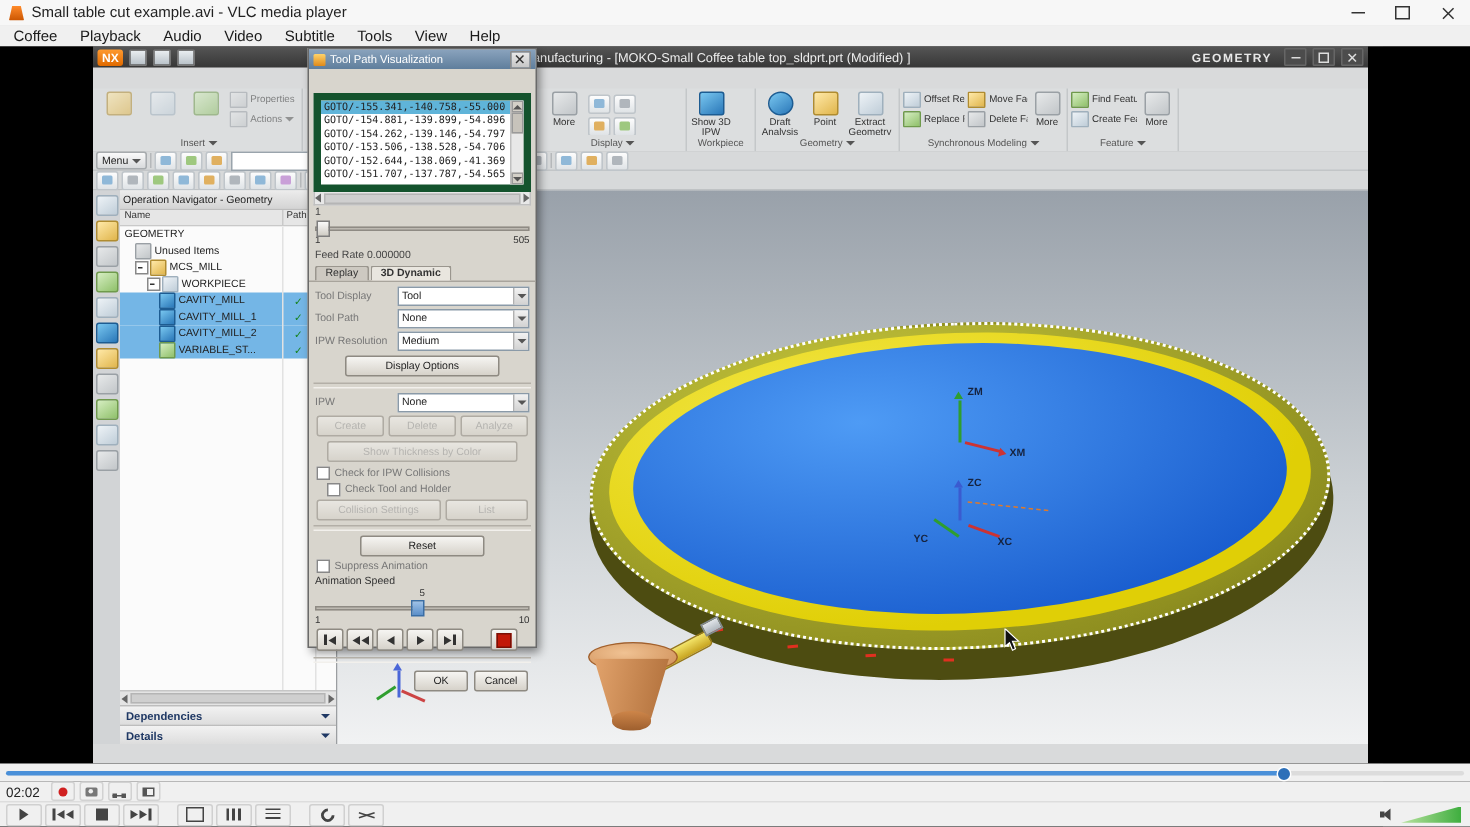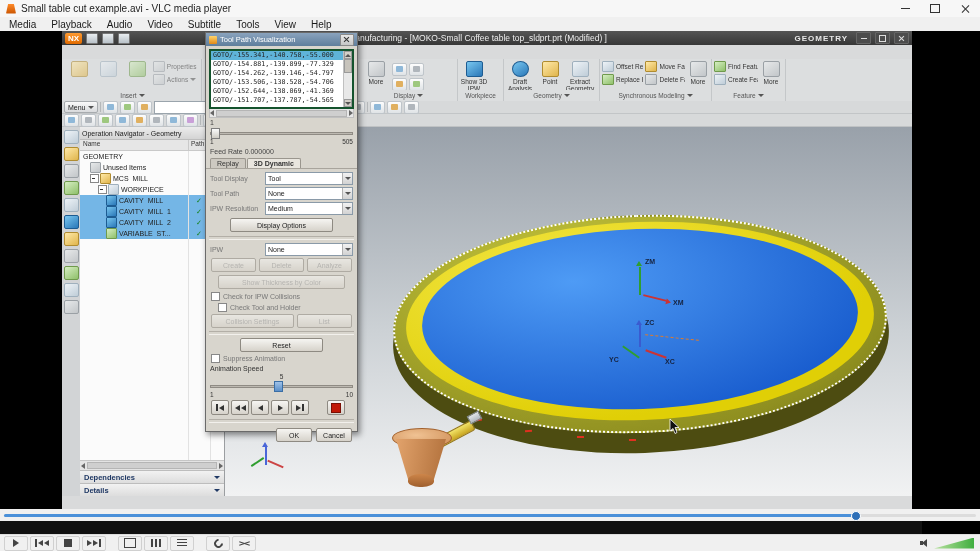--- a/index.html
+++ b/index.html
@@ -130,21 +130,21 @@
   #nxstat .s2{position:absolute;left:55%;font-size:7.5px}
   #nxstat .sbox{margin-left:auto;width:26px;height:8px;background:#fff;border:1px solid #aaa}
 
   
   #dlg{left:143px;top:1px;width:153px;height:400px;background:#d8d5cd;border:1px solid #6a6a6a;box-shadow:2px 3px 6px rgba(0,0,0,.45);font-size:7px;box-sizing:border-box}
   #dlg-t{height:13px;background:linear-gradient(#8aa3bd,#5f7e9c);color:#fff;display:flex;align-items:center;padding:0 3px;font-size:7.5px}
   .dlg-ico{width:8px;height:8px;background:linear-gradient(#ffd36a,#e08a1a);border-radius:1px;margin-right:3px}
   #dlg-x{margin-left:auto;width:12px;height:10px;background:linear-gradient(#e8e8e8,#c6c6c6);border:1px solid #8a8a8a;border-radius:1px;position:relative}
   #dlg-x::before,#dlg-x::after{content:"";position:absolute;left:5px;top:1px;width:1px;height:7px;background:#333}
   #dlg-x::before{transform:rotate(45deg)}#dlg-x::after{transform:rotate(-45deg)}
-  #glist{margin:3px 3px 0 3px;height:56px;background:#fff;border:2px solid #14532d;position:relative;overflow:hidden;font-family:"DejaVu Sans Mono",monospace;font-size:6.7px}
+  #glist{margin:16px 3px 0 3px;height:56px;background:#fff;border:5px solid #14532d;position:relative;overflow:hidden;font-family:"DejaVu Sans Mono",monospace;font-size:6.7px}
   .grow{height:9px;line-height:9px;padding-left:2px;white-space:nowrap}
   .grow.sel{background:#5fb4d9}
   #gvs{position:absolute;right:0;top:0;bottom:0;width:8px;background:#e8e8e8;border-left:1px solid #c0c0c0}
   .vsb{width:8px;height:8px;background:#d4d0c8;border:1px solid #9a9a9a;box-sizing:border-box;display:flex;align-items:center;justify-content:center}
   #gvth{position:absolute;left:0;top:8px;width:8px;height:14px;background:#c7c3bb;border:1px solid #9a9a9a;box-sizing:border-box}
   #ghs{margin:0 3px;height:8px;background:#e8e8e8;border:1px solid #c0c0c0;border-top:none;display:flex;align-items:center;justify-content:space-between}
   .dsl{margin:1px 4px;height:9px;position:relative}
   .dsl .tr{position:absolute;left:0;right:0;top:4px;height:3px;background:#bdb9b1;border:1px solid #8f8b84;box-sizing:border-box}
   .dsl .hd{position:absolute;top:0;width:7px;height:9px;background:linear-gradient(#fafafa,#cfccc4);border:1px solid #7d7d7d}
   .dminmax{display:flex;justify-content:space-between;padding:0 4px;font-size:6.5px;color:#333}
@@ -218,21 +218,21 @@
       </div>
     <div class="winb">
         <div class="wb-max"></div>
       </div>
     <div class="winb">
         <div class="wb-x"></div>
       </div>
   </div>
 
   <div id="vlc-menu" class="ab">
-    <span>Media</span>
+    <span>Coffee</span>
     <span>Playback</span>
     <span>Audio</span>
     <span>Video</span>
     <span>Subtitle</span>
     <span>Tools</span>
     <span>View</span>
     <span>Help</span>
   </div>
 
   <div id="vid" class="ab">
@@ -580,21 +580,21 @@
 
 
       <div id="dlg" class="ab">
         <div id="dlg-t">
           <div class="dlg-ico"></div>
           <span>Tool Path Visualization</span>
           <div id="dlg-x"></div>
         </div>
         <div id="glist">
           <div class="grow sel">GOTO/-155.341,-140.758,-55.000</div>
-          <div class="grow">GOTO/-154.881,-139.899,-77.329</div>
+          <div class="grow">GOTO/-154.881,-139.899,-54.896</div>
           <div class="grow">GOTO/-154.262,-139.146,-54.797</div>
           <div class="grow">GOTO/-153.506,-138.528,-54.706</div>
           <div class="grow">GOTO/-152.644,-138.069,-41.369</div>
           <div class="grow">GOTO/-151.707,-137.787,-54.565</div>
           <div id="gvs">
             <div class="vsb" style="position:absolute;top:0">
                 <div class="cap" style="border-top:none;border-bottom:3px solid #555"></div>
               </div>
             <div id="gvth"></div>
             <div class="vsb" style="position:absolute;bottom:0">
@@ -733,20 +733,35 @@
 
     </div>
   </div>
 
   <div id="seek" class="ab">
     <div class="track"></div>
     <div class="fill"></div>
     <div class="hd"></div>
   </div>
 
+  <div id="trow" class="ab">
+    <span class="time">02:02</span>
+    <div class="vbtn">
+        <div class="rec"></div>
+      </div>
+    <div class="vbtn">
+        <div class="cam"></div>
+      </div>
+    <div class="vbtn">
+        <div class="abi"></div>
+      </div>
+    <div class="vbtn">
+        <div class="fri"></div>
+      </div>
+  </div>
 
   <div id="crow" class="ab">
     <div class="cbtn">
         <div class="tri-r"></div>
       </div>
     <div class="cbtn">
         <div class="cbar"></div>
         <div class="tri-l"></div>
         <div class="tri-l"></div>
       </div>

